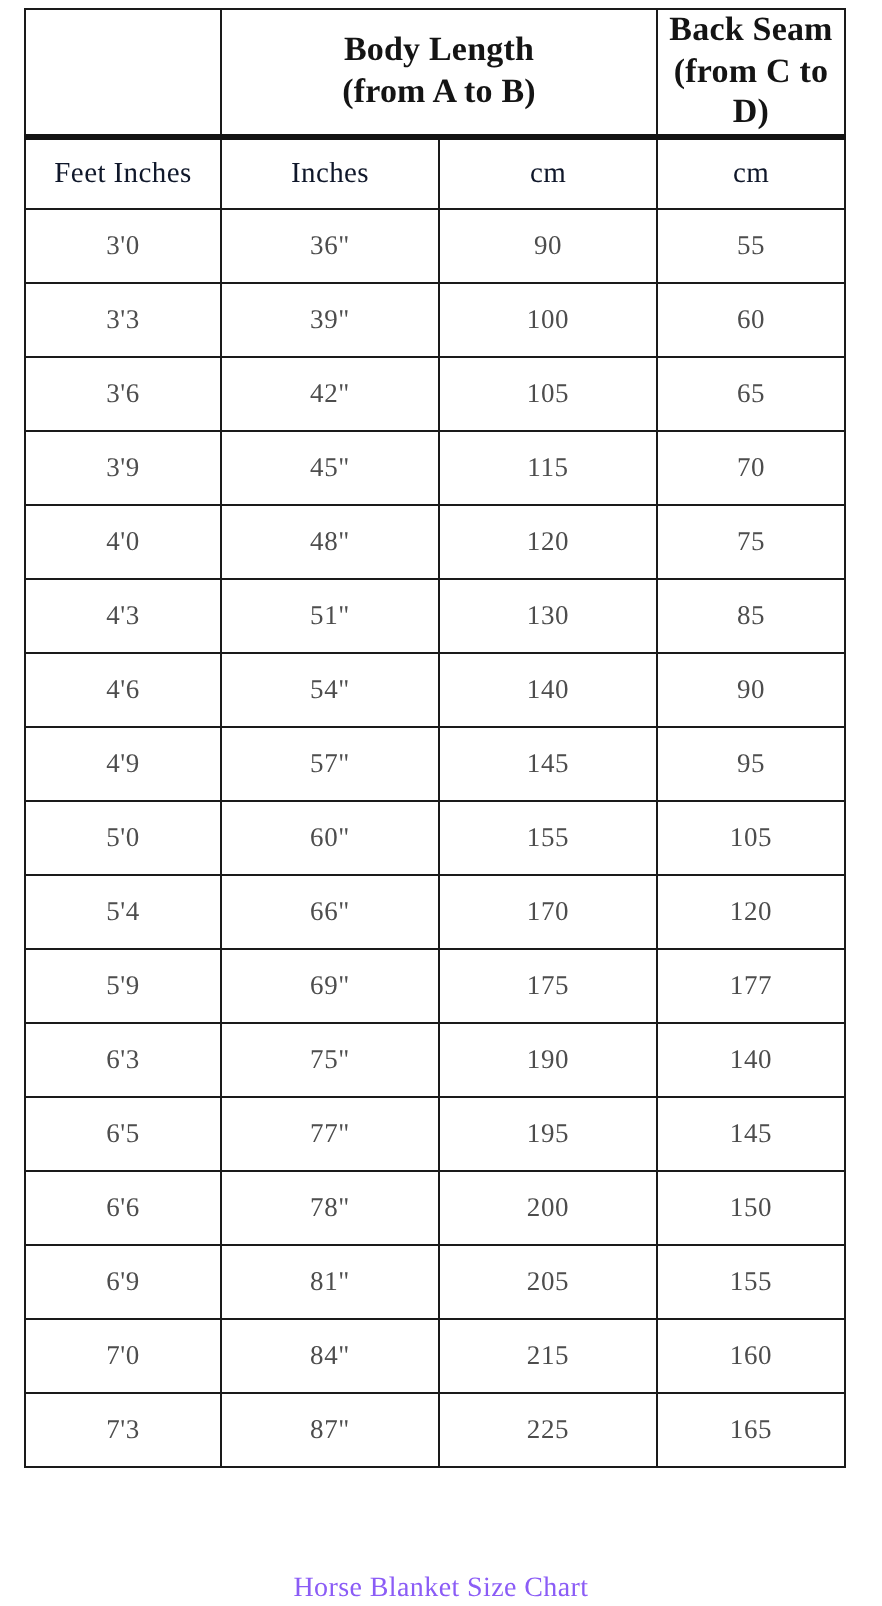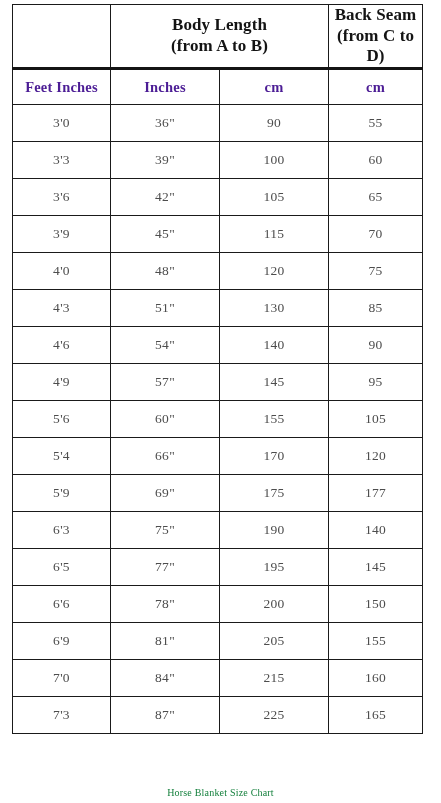--- a/index.html
+++ b/index.html
@@ -62,42 +62,42 @@
   }
   th.group-blank {
     border-bottom: 3px solid #141414;
   }
   .group-title-line1 { display: block; }
   .group-title-line2 { display: block; }
 
   
   tr.unit-header th {
     height: 34px;
-    font-weight: bold;
+    font-weight: normal;
     font-size: 14.5px;
-    color: #4c1d95;
+    color: #0f172a;
     letter-spacing: 0.2px;
   }
 
   
   tr.data-row td {
     height: 36px;
     font-size: 13.5px;
     color: #4d4d4d;
     letter-spacing: 0.3px;
   }
 
   .caption {
     position: absolute;
     left: 0;
     top: 787px;
     width: 441px;
     text-align: center;
-    font-size: 10px;
-    color: #15803d;
+    font-size: 14px;
+    color: #8b5cf6;
     letter-spacing: 0.2px;
     font-family: "Liberation Serif", "DejaVu Serif", serif;
   }
 </style>
 </head>
 <body>
 
 <div id="page">
 
   <div class="table-wrap">
@@ -170,21 +170,21 @@
             <td>140</td>
             <td>90</td>
           </tr>
           <tr class="data-row">
             <td>4'9</td>
             <td>57"</td>
             <td>145</td>
             <td>95</td>
           </tr>
           <tr class="data-row">
-            <td>5'6</td>
+            <td>5'0</td>
             <td>60"</td>
             <td>155</td>
             <td>105</td>
           </tr>
           <tr class="data-row">
             <td>5'4</td>
             <td>66"</td>
             <td>170</td>
             <td>120</td>
           </tr>

